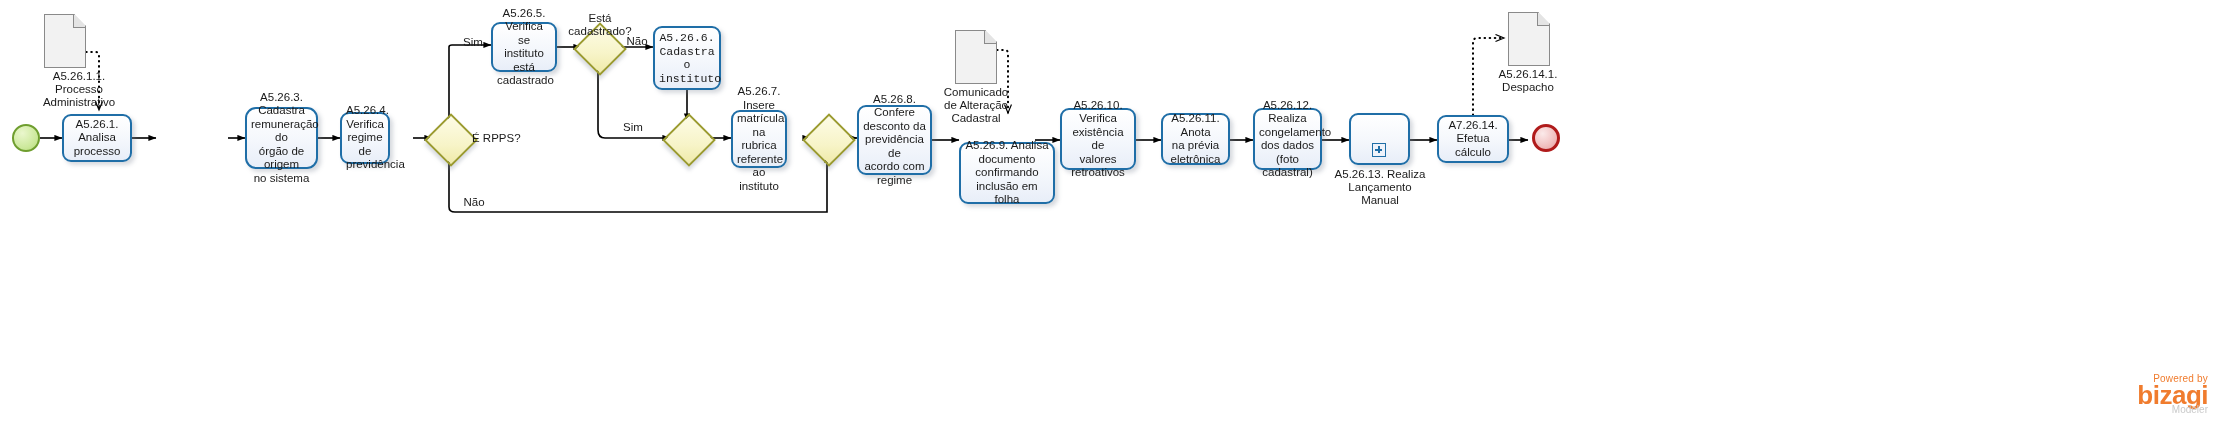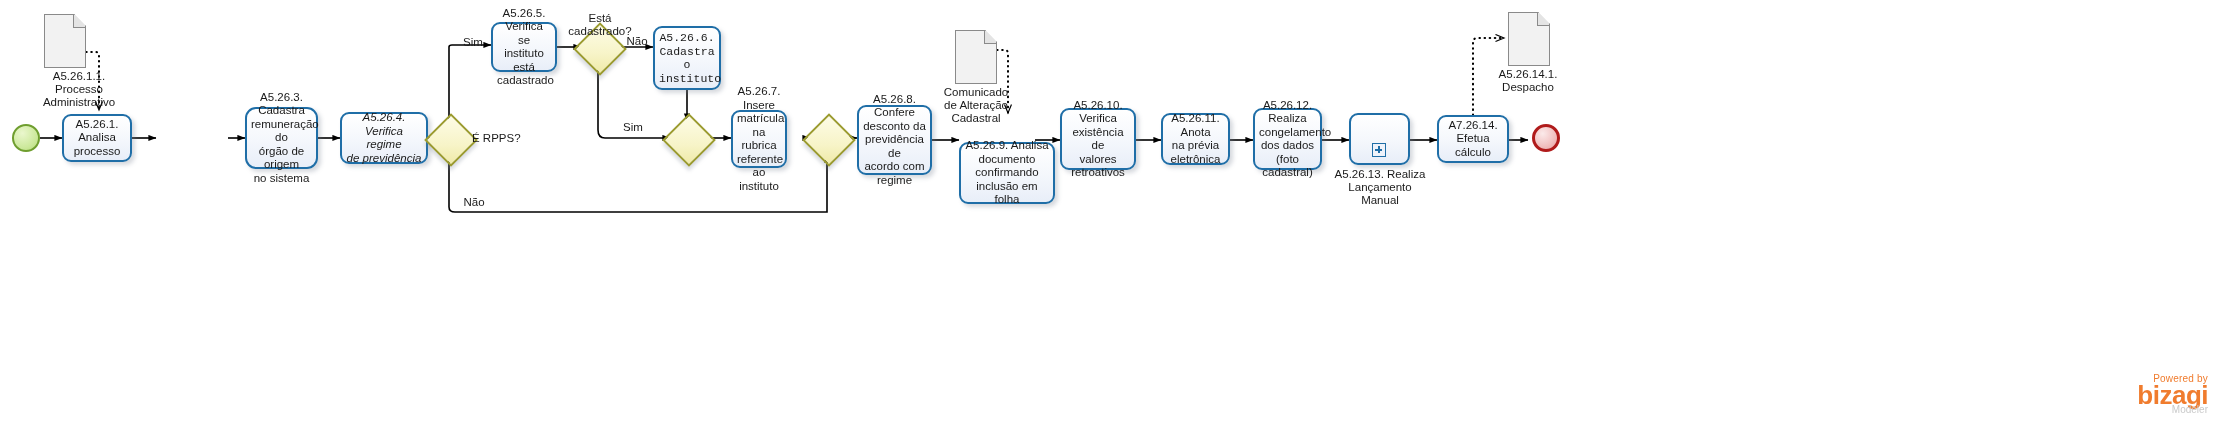--- a/index.html
+++ b/index.html
@@ -247,21 +247,21 @@
   </div>
 
 
   <div class="task" style="left:245px; top:107px; width:73px;  height:62px;border-radius:11px;">
     <span class="tlabel">A5.26.3. Cadastra
 remuneração do
 órgão de origem
 no sistema</span>
   </div>
 
-  <div class="task" style="left:340px; top:112px; width:88px;  height:52px;font-style:italic;">
+  <div class="task" style="left:340px; top:112px; width:50px;  height:52px;">
     <span class="tlabel">A5.26.4.
 Verifica regime
 de previdência</span>
   </div>
 
   <div class="task" style="left:491px; top:22px;  width:66px;  height:50px;">
     <span class="tlabel">A5.26.5. Verifica
 se instituto está
 cadastrado</span>
   </div>

